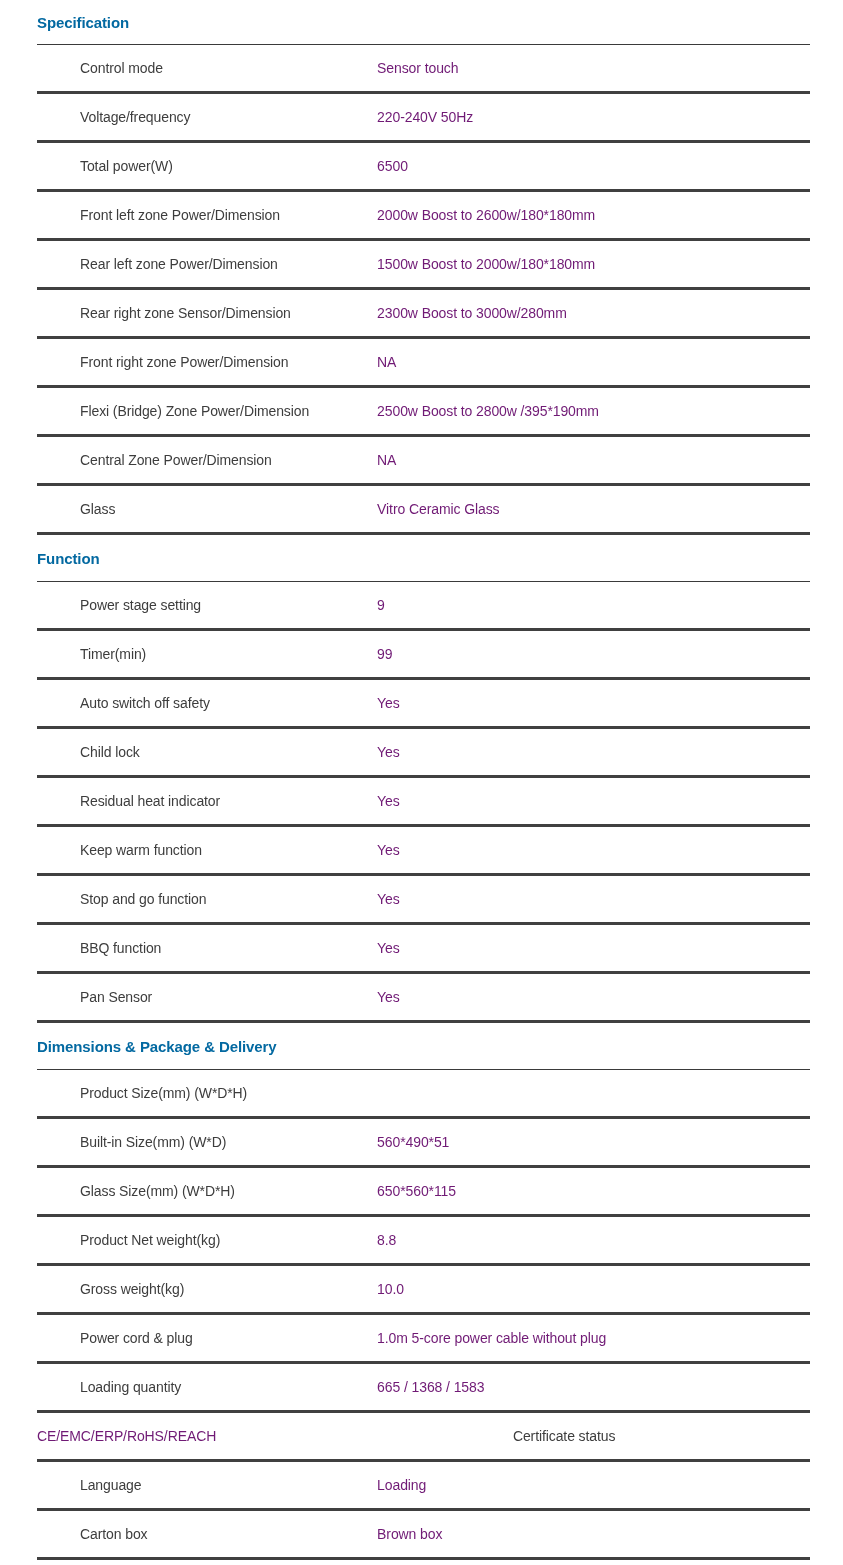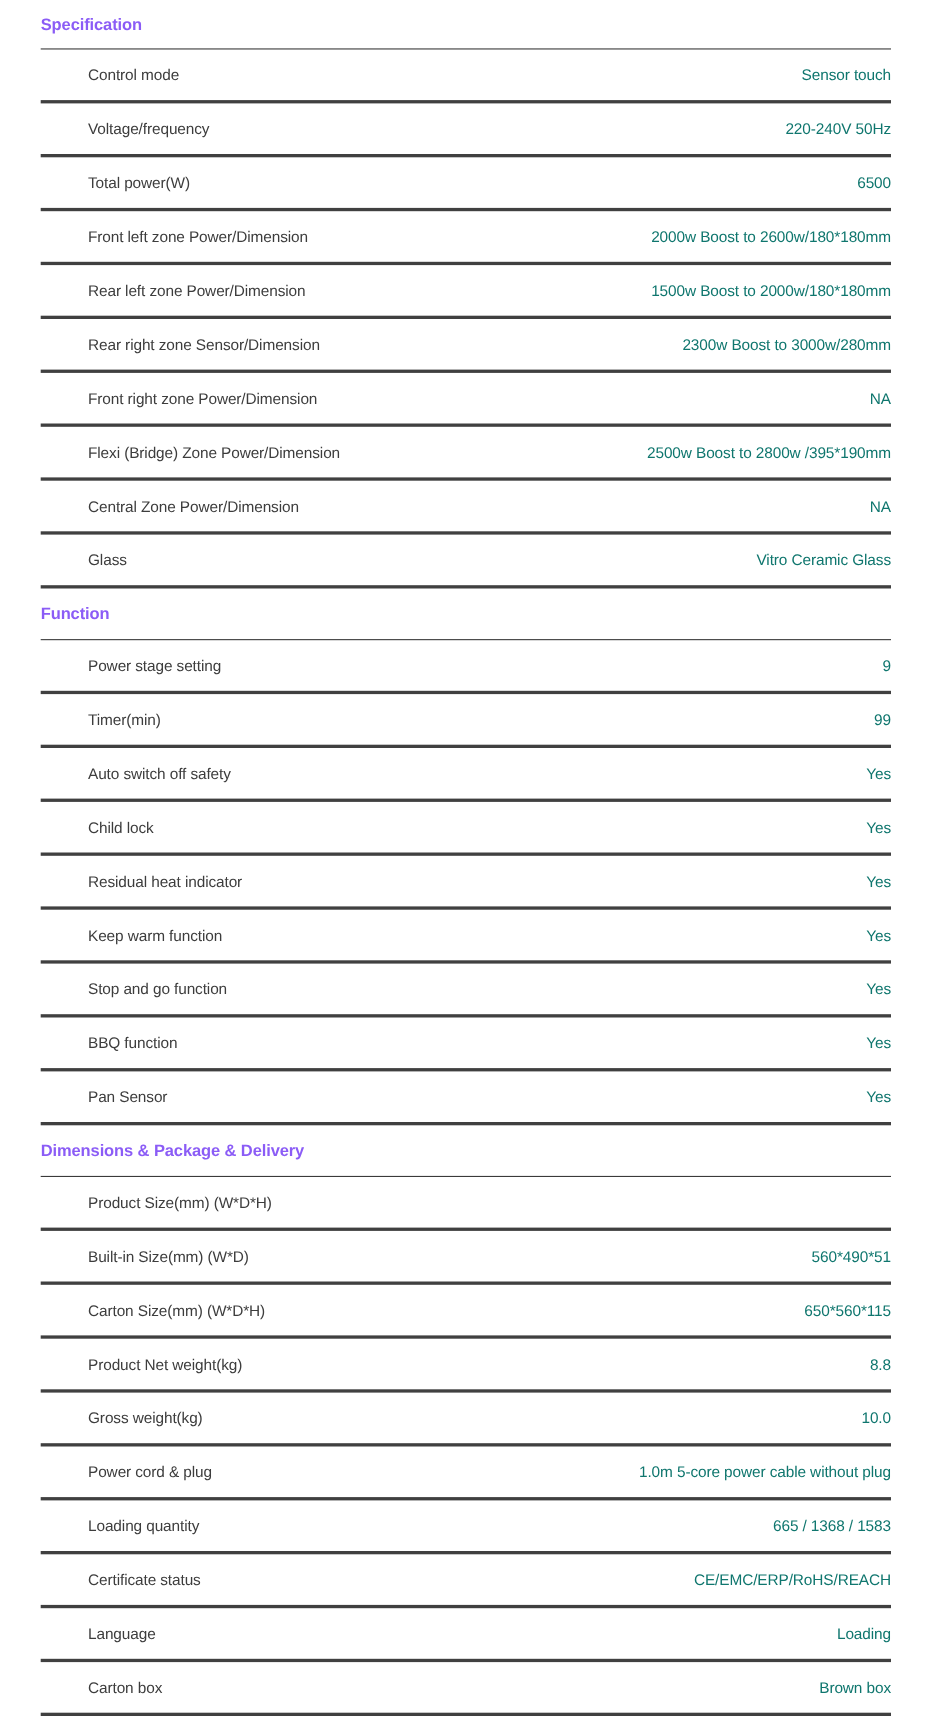--- a/index.html
+++ b/index.html
@@ -17,21 +17,21 @@
   .spec-table {
     margin-left: 37px;
     width: 773px;
   }
   .section-header {
     height: 46px;
     display: flex;
     align-items: center;
     font-size: 15px;
     font-weight: bold;
-    color: #8b5cf6;
+    color: #0369a1;
     border-bottom: 1px solid #3a3a3a;
     letter-spacing: -0.1px;
   }
   .section:first-child .section-header {
     height: 44px;
   }
   .row {
     height: 46px;
     display: flex;
     align-items: center;
@@ -41,22 +41,22 @@
   }
   .cell.label {
     flex: 0 0 44%;
     box-sizing: border-box;
     padding-left: 43px;
     color: #3d3d3d;
     white-space: nowrap;
   }
   .cell.value {
     flex: 1 1 auto;
-    text-align: right;
-    color: #0f766e;
+    text-align: left;
+    color: #701a75;
     white-space: nowrap;
   }
 </style>
 </head>
 <body>
 
 <div class="spec-table" id="spec-table">
   <div class="section">
     <div class="section-header">Specification</div>
 
@@ -166,21 +166,21 @@
   <div class="row">
     <div class="cell label">Product Size(mm) (W*D*H)</div>
   </div>
 
   <div class="row">
     <div class="cell label">Built-in Size(mm) (W*D)</div>
     <div class="cell value">560*490*51</div>
   </div>
 
   <div class="row">
-    <div class="cell label">Carton Size(mm) (W*D*H)</div>
+    <div class="cell label">Glass Size(mm) (W*D*H)</div>
     <div class="cell value">650*560*115</div>
   </div>
 
   <div class="row">
     <div class="cell label">Product Net weight(kg)</div>
     <div class="cell value">8.8</div>
   </div>
 
   <div class="row">
     <div class="cell label">Gross weight(kg)</div>
@@ -191,22 +191,22 @@
     <div class="cell label">Power cord &amp; plug</div>
     <div class="cell value">1.0m 5-core power cable without plug</div>
   </div>
 
   <div class="row">
     <div class="cell label">Loading quantity</div>
     <div class="cell value">665 / 1368 / 1583</div>
   </div>
 
   <div class="row">
+    <div class="cell value">CE/EMC/ERP/RoHS/REACH</div>
     <div class="cell label">Certificate status</div>
-    <div class="cell value">CE/EMC/ERP/RoHS/REACH</div>
   </div>
 
   <div class="row">
     <div class="cell label">Language</div>
     <div class="cell value">Loading</div>
   </div>
 
   <div class="row">
     <div class="cell label">Carton box</div>
     <div class="cell value">Brown box</div>

